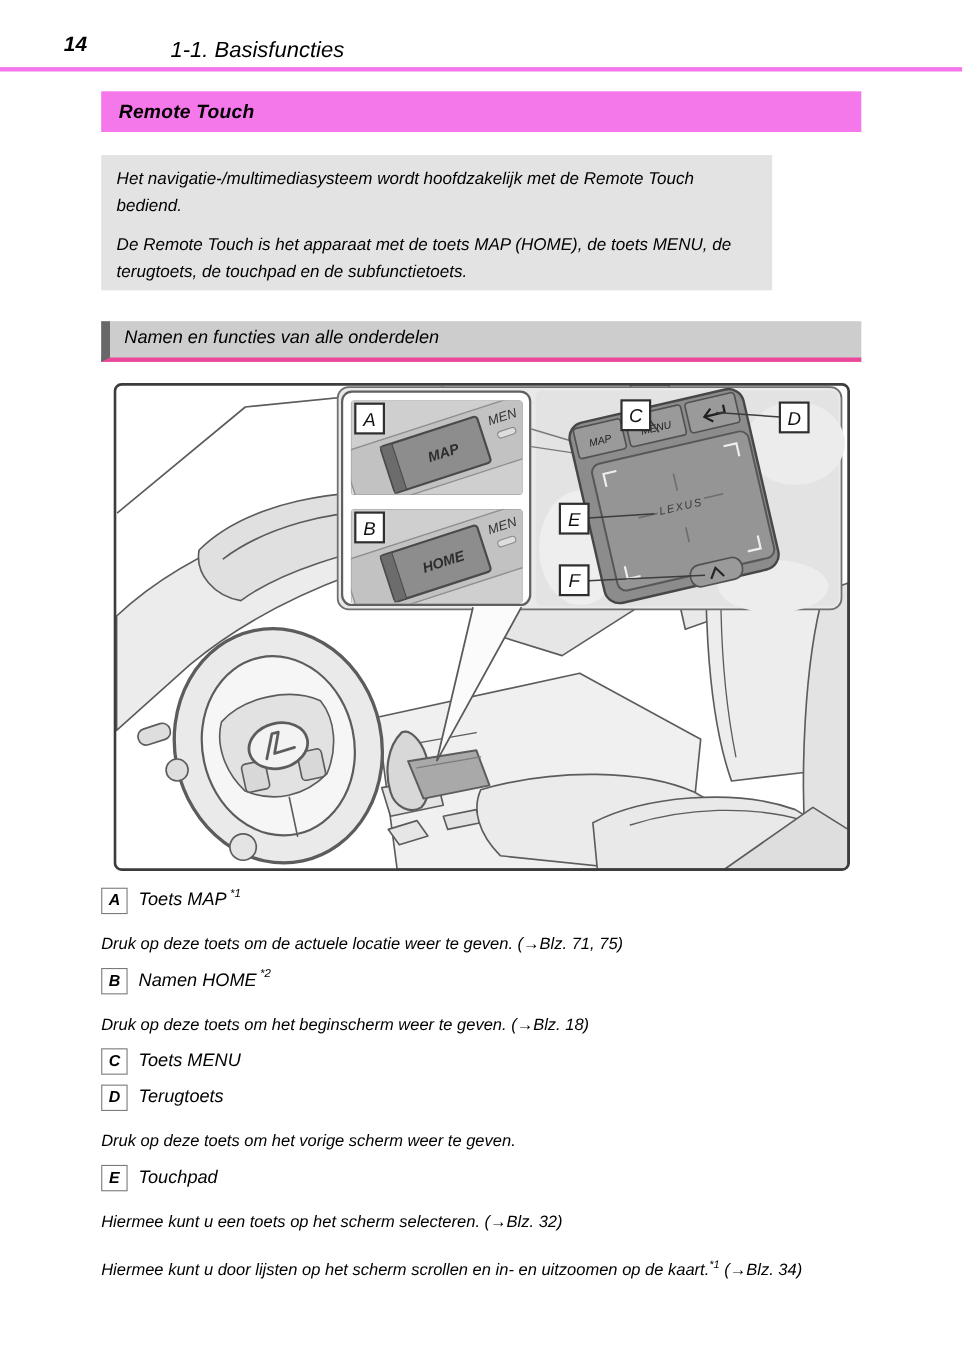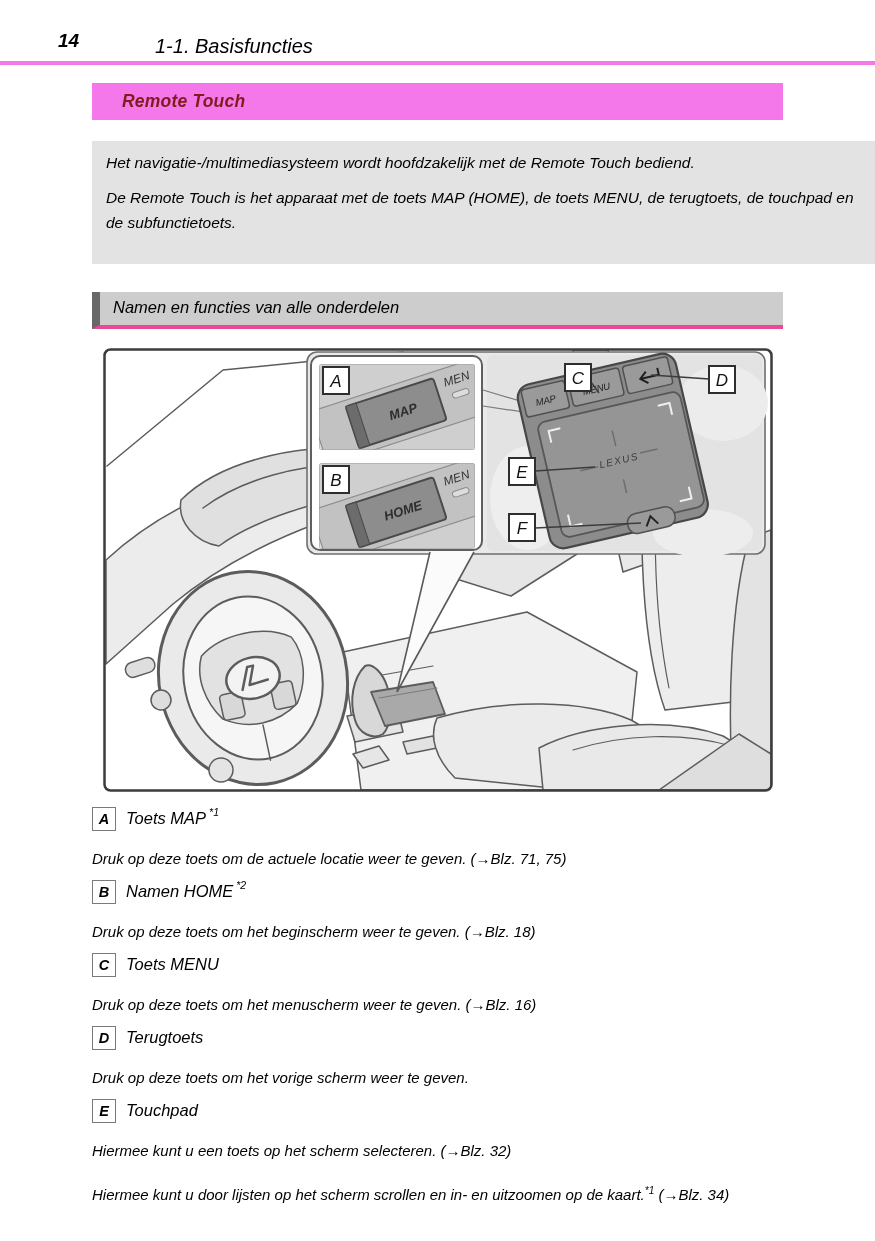--- a/index.html
+++ b/index.html
@@ -10,22 +10,22 @@
   }
   html,body{margin:0;padding:0;background:#fff;}
   .page{
     position:relative;width:875px;height:1241px;background:#ffffff;
     font-family:"Liberation Sans",sans-serif;color:#000;overflow:hidden;font-style:italic;
   }
   .page-number{position:absolute;left:58px;top:30px;font-size:19px;font-weight:bold;}
   .breadcrumb{position:absolute;left:155px;top:35px;font-size:20px;}
   .top-rule{position:absolute;left:0;top:61px;width:875px;height:4px;background:var(--pink);}
   .banner{position:absolute;left:92px;top:83px;width:691px;height:37px;background:var(--pink);}
-  .banner span{display:block;padding:8px 0 0 30px;color:#7f1d1d;font-weight:bold;font-size:17.5px;letter-spacing:.2px;}
-  .intro{position:absolute;left:92px;top:141px;width:784px;height:123px;background:var(--info-bg);box-sizing:border-box;padding:9px 14px;}
+  .banner span{display:block;padding:8px 0 0 16px;color:#000000;font-weight:bold;font-size:17.5px;letter-spacing:.2px;}
+  .intro{position:absolute;left:92px;top:141px;width:610px;height:123px;background:var(--info-bg);box-sizing:border-box;padding:9px 14px;}
   .intro p{margin:0;font-size:15.5px;line-height:25px;}
   .intro p + p{margin-top:10px;}
   .section-header{position:absolute;left:92px;top:292px;width:691px;height:37px;background:var(--section-bg);
     border-left:8px solid var(--section-accent);border-bottom:4px solid #ec4899;box-sizing:border-box;}
   .section-header span{display:block;padding:6px 0 0 13px;font-size:16.5px;}
   .figure{position:absolute;left:103px;top:348px;width:670px;height:444px;}
   .figure svg{display:block;width:670px;height:444px;}
   .items{position:absolute;left:92px;top:806px;width:700px;}
   .item{margin:0;}
   .item-head{display:flex;align-items:center;height:25px;margin:0 0 8px 0;}
@@ -243,21 +243,20 @@
           <span class="ititle">Namen HOME</span>
           <sup class="tsup">*2</sup>
         </div>
         <p class="idesc">Druk op deze toets om het beginscherm weer te geven. (→Blz. 18)</p>
       </div>
       <div class="item">
         <div class="item-head">
           <span class="lbox">C</span>
           <span class="ititle">Toets MENU</span>
         </div>
-        <p class="idesc">Druk op deze toets om het menuscherm weer te geven. (→Blz. 16)</p>
       </div>
       <div class="item">
         <div class="item-head">
           <span class="lbox">D</span>
           <span class="ititle">Terugtoets</span>
         </div>
         <p class="idesc">Druk op deze toets om het vorige scherm weer te geven.</p>
       </div>
       <div class="item">
         <div class="item-head">

